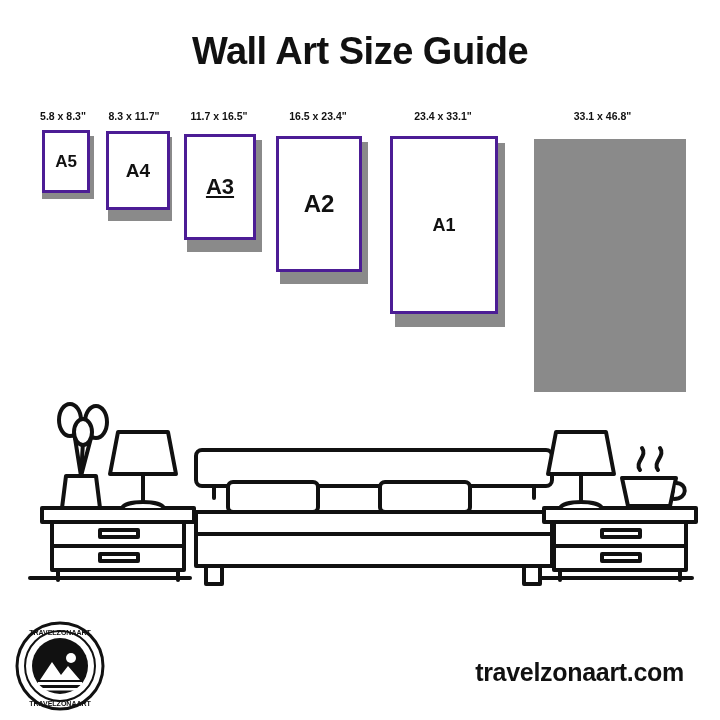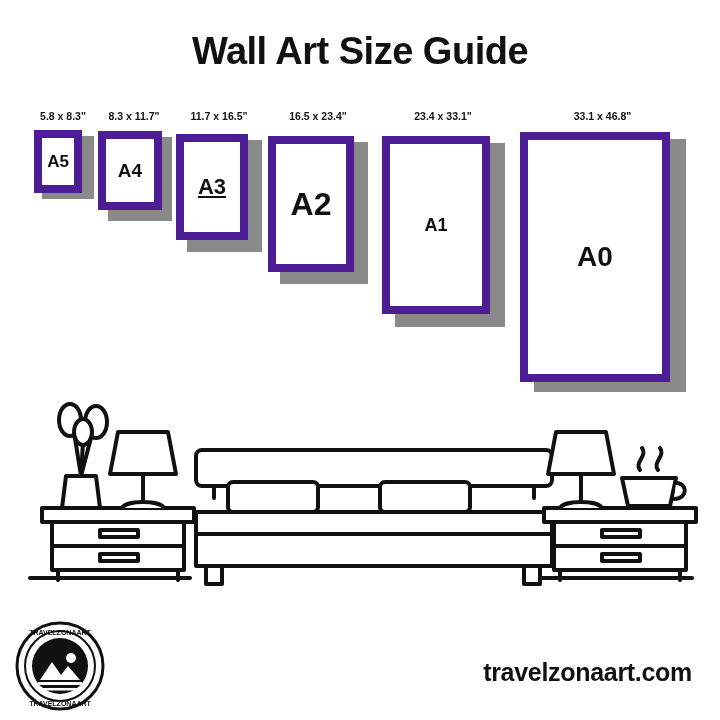--- a/index.html
+++ b/index.html
@@ -51,24 +51,24 @@
     top: 0;
     width: 100%;
     text-align: center;
     font-size: 10.5px;
     font-weight: bold;
     color: #111111;
     white-space: nowrap;
   }
   .frame-box {
     position: absolute;
-    left: 0;
+    left: 8px;
     box-sizing: border-box;
     background: #ffffff;
-    border: 8px solid #4c1d95;
+    border: 3px solid #4c1d95;
     display: flex;
     align-items: center;
     justify-content: center;
   }
   .frame-shadow {
     position: absolute;
     background: #8a8a8a;
     z-index: -1;
   }
   .frame-label {
@@ -89,21 +89,21 @@
   
   .footer {
     position: absolute;
     left: 0;
     bottom: 0;
     width: 720px;
     height: 110px;
   }
   .site {
     position: absolute;
-    right: 28px;
+    right: 36px;
     top: 48px;
     font-size: 25px;
     font-weight: bold;
     color: #111111;
     letter-spacing: -0.3px;
   }
   .logo {
     position: absolute;
     left: 14px;
     top: 10px;
@@ -141,38 +141,35 @@
       <div class="frame-shadow" style="left:11px; top:30px; width:75px; height:112px;"></div>
       <div class="frame-box" style="top:24px; width:72px; height:106px;text-decoration:underline;">
         <span class="frame-label" style="font-size:22px;">A3</span>
       </div>
     </div>
 
     <div class="frame-wrap" style="left:268px; top:0px; width:100px; height:170px;">
       <div class="frame-dim" style="top:0px;">16.5 x 23.4"</div>
       <div class="frame-shadow" style="left:12px; top:32px; width:88px; height:142px;"></div>
       <div class="frame-box" style="top:26px; width:86px; height:136px;">
-        <span class="frame-label" style="font-size:32px;">A2</span>
+        <span class="frame-label" style="font-size:24px;">A2</span>
       </div>
     </div>
 
     <div class="frame-wrap" style="left:382px; top:0px; width:122px; height:210px;">
       <div class="frame-dim" style="top:0px;">23.4 x 33.1"</div>
       <div class="frame-shadow" style="left:13px; top:33px; width:110px; height:184px;"></div>
       <div class="frame-box" style="top:26px; width:108px; height:178px;">
         <span class="frame-label" style="font-size:18px;">A1</span>
       </div>
     </div>
 
     <div class="frame-wrap" style="left:520px; top:0px; width:165px; height:290px;">
       <div class="frame-dim" style="top:0px;">33.1 x 46.8"</div>
       <div class="frame-shadow" style="left:14px; top:29px; width:152px; height:253px;"></div>
-      <div class="frame-box" style="top:22px; width:150px; height:250px;">
-        <span class="frame-label" style="font-size:28px;">A0</span>
-      </div>
     </div>
 
   </div>
 
   <div class="room">
     <svg width="720" height="240" viewBox="0 0 720 240" fill="none" xmlns="http://www.w3.org/2000/svg">
       <g stroke="#111111" stroke-width="4" stroke-linecap="round" stroke-linejoin="round" fill="#ffffff">
 
         <line x1="30" y1="208" x2="190" y2="208"></line>
 

